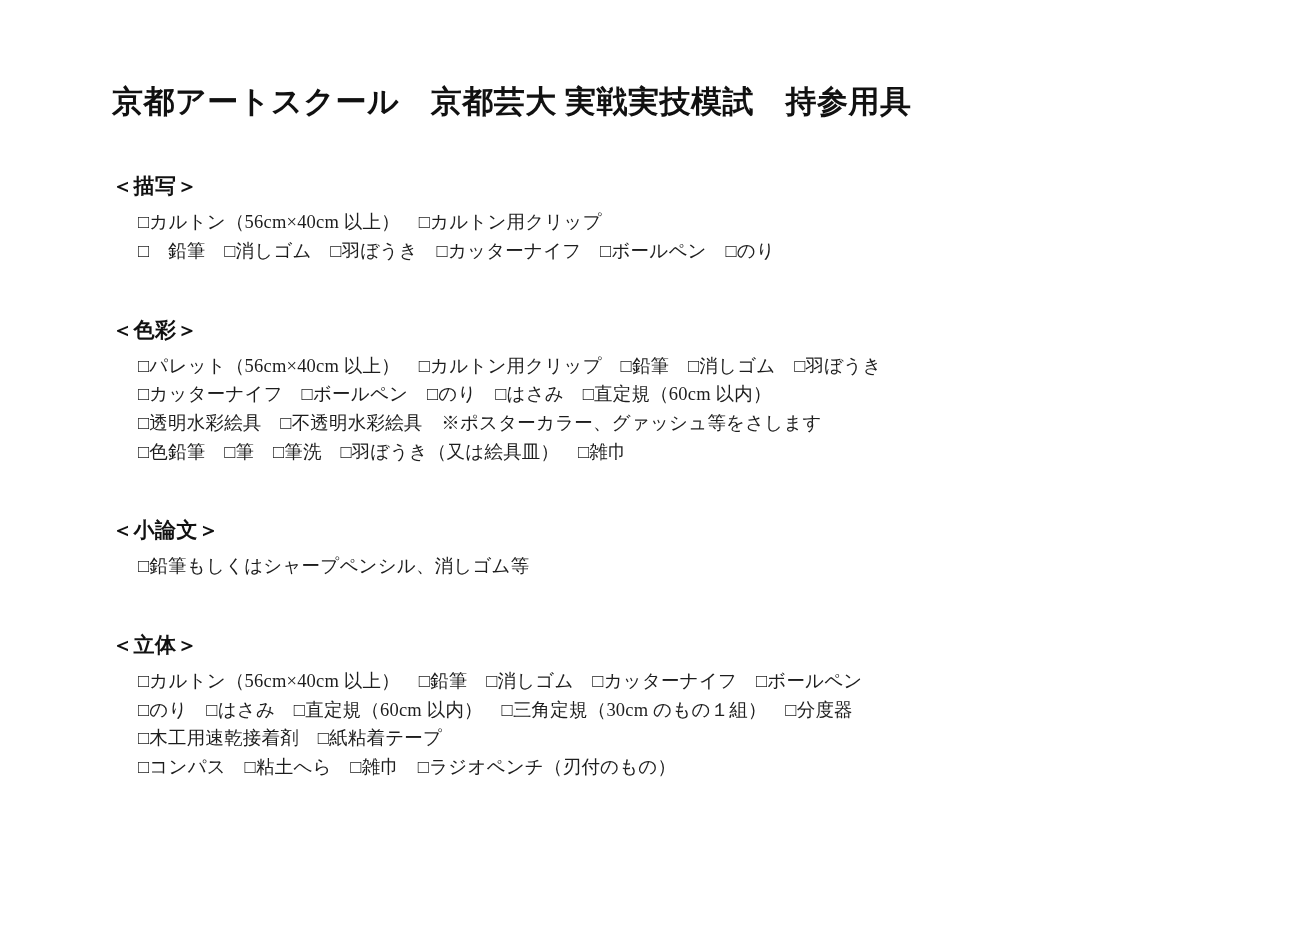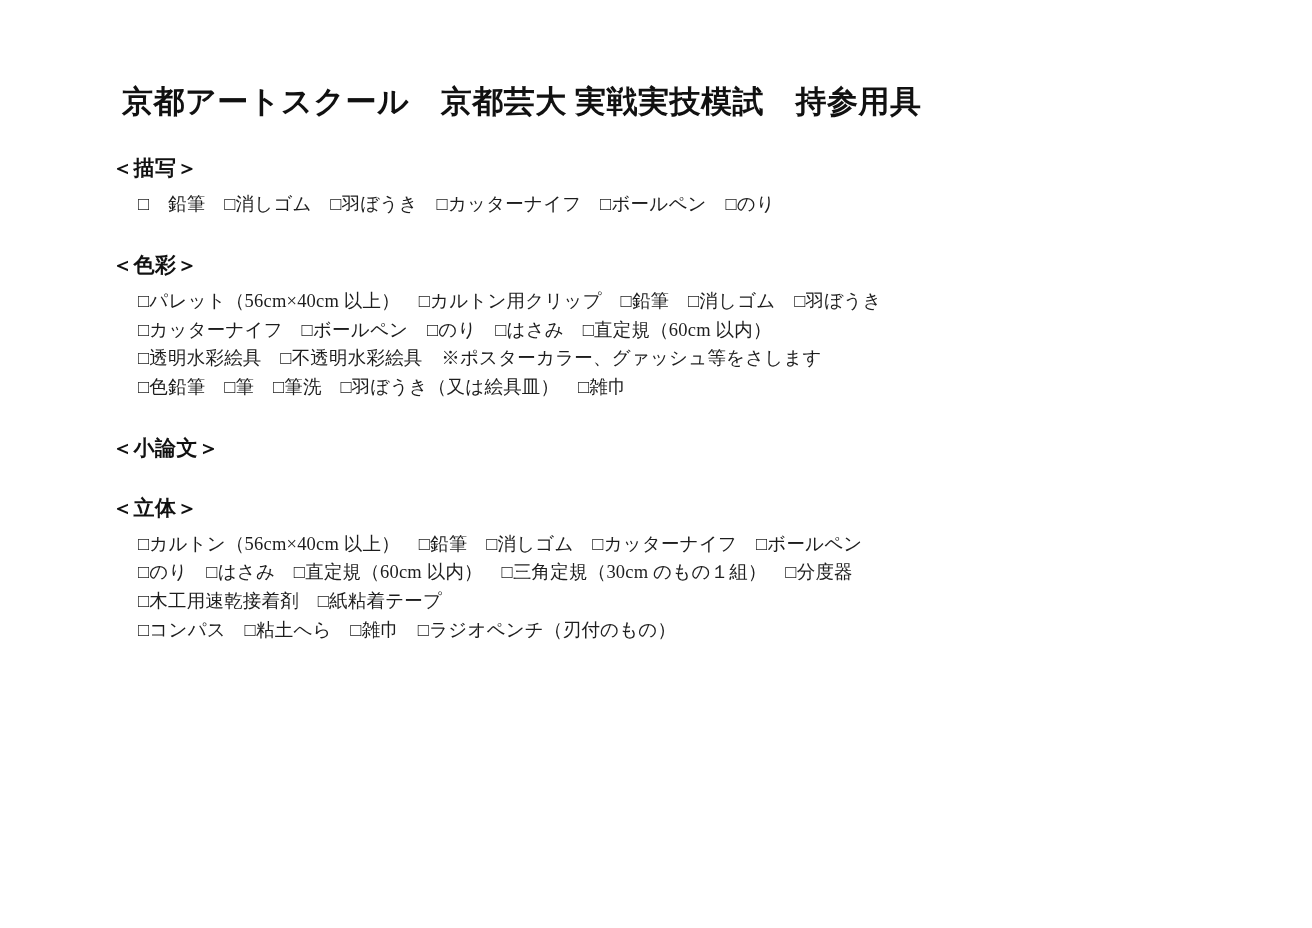--- a/index.html
+++ b/index.html
@@ -18,27 +18,27 @@
     position: relative;
     width: 1312px;
     height: 928px;
     box-sizing: border-box;
     padding: 72px 96px 0 112px;
   }
   .doc-title {
     font-size: 31px;
     font-weight: bold;
     letter-spacing: 0.5px;
-    margin: 10px 0 0 10px;
+    margin: 10px 0 0 0;
     line-height: 1.3;
     color: #111111;
     white-space: pre;
   }
   .section {
-    margin-top: 32px;
+    margin-top: 50px;
   }
   .section-heading {
     font-size: 21px;
     font-weight: bold;
     margin: 0 0 8px 0;
     letter-spacing: 0.5px;
     color: #111111;
   }
   .section-lines {
     margin-left: 26px;
@@ -54,36 +54,40 @@
 </head>
 <body>
 
 <div class="page">
 
   <h1 class="doc-title">京都アートスクール　京都芸大 実戦実技模試　持参用具</h1>
 
   <div class="section">
     <div class="section-heading">＜描写＞</div>
     <div class="section-lines">
+      <div class="line">□カルトン（56cm×40cm 以上）　□カルトン用クリップ</div>
       <div class="line">□　鉛筆　□消しゴム　□羽ぼうき　□カッターナイフ　□ボールペン　□のり</div>
     </div>
   </div>
 
   <div class="section">
     <div class="section-heading">＜色彩＞</div>
     <div class="section-lines">
       <div class="line">□パレット（56cm×40cm 以上）　□カルトン用クリップ　□鉛筆　□消しゴム　□羽ぼうき</div>
       <div class="line">□カッターナイフ　□ボールペン　□のり　□はさみ　□直定規（60cm 以内）</div>
       <div class="line">□透明水彩絵具　□不透明水彩絵具　※ポスターカラー、グァッシュ等をさします</div>
       <div class="line">□色鉛筆　□筆　□筆洗　□羽ぼうき（又は絵具皿）　□雑巾</div>
     </div>
   </div>
 
   <div class="section">
     <div class="section-heading">＜小論文＞</div>
+    <div class="section-lines">
+      <div class="line">□鉛筆もしくはシャープペンシル、消しゴム等</div>
+    </div>
   </div>
 
   <div class="section">
     <div class="section-heading">＜立体＞</div>
     <div class="section-lines">
       <div class="line">□カルトン（56cm×40cm 以上）　□鉛筆　□消しゴム　□カッターナイフ　□ボールペン</div>
       <div class="line">□のり　□はさみ　□直定規（60cm 以内）　□三角定規（30cm のもの１組）　□分度器</div>
       <div class="line">□木工用速乾接着剤　□紙粘着テープ</div>
       <div class="line">□コンパス　□粘土へら　□雑巾　□ラジオペンチ（刃付のもの）</div>
     </div>

